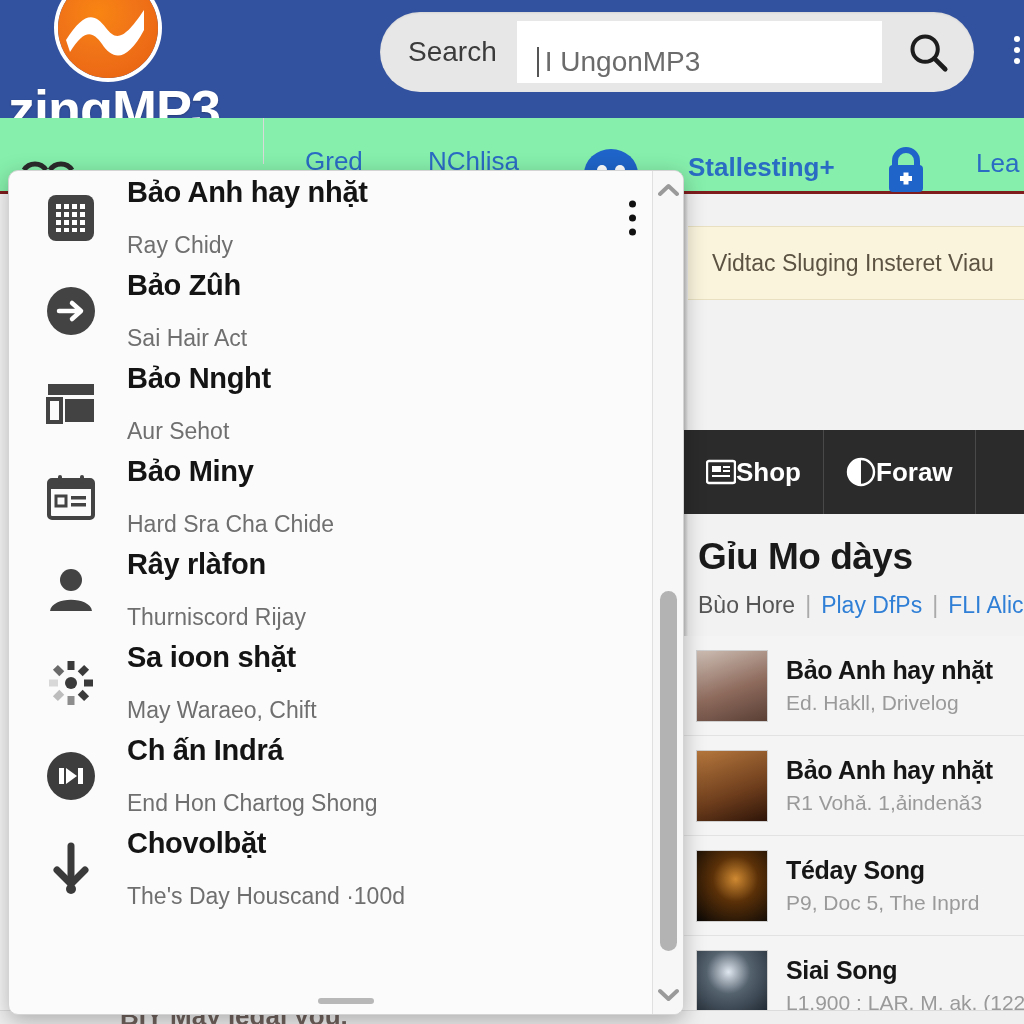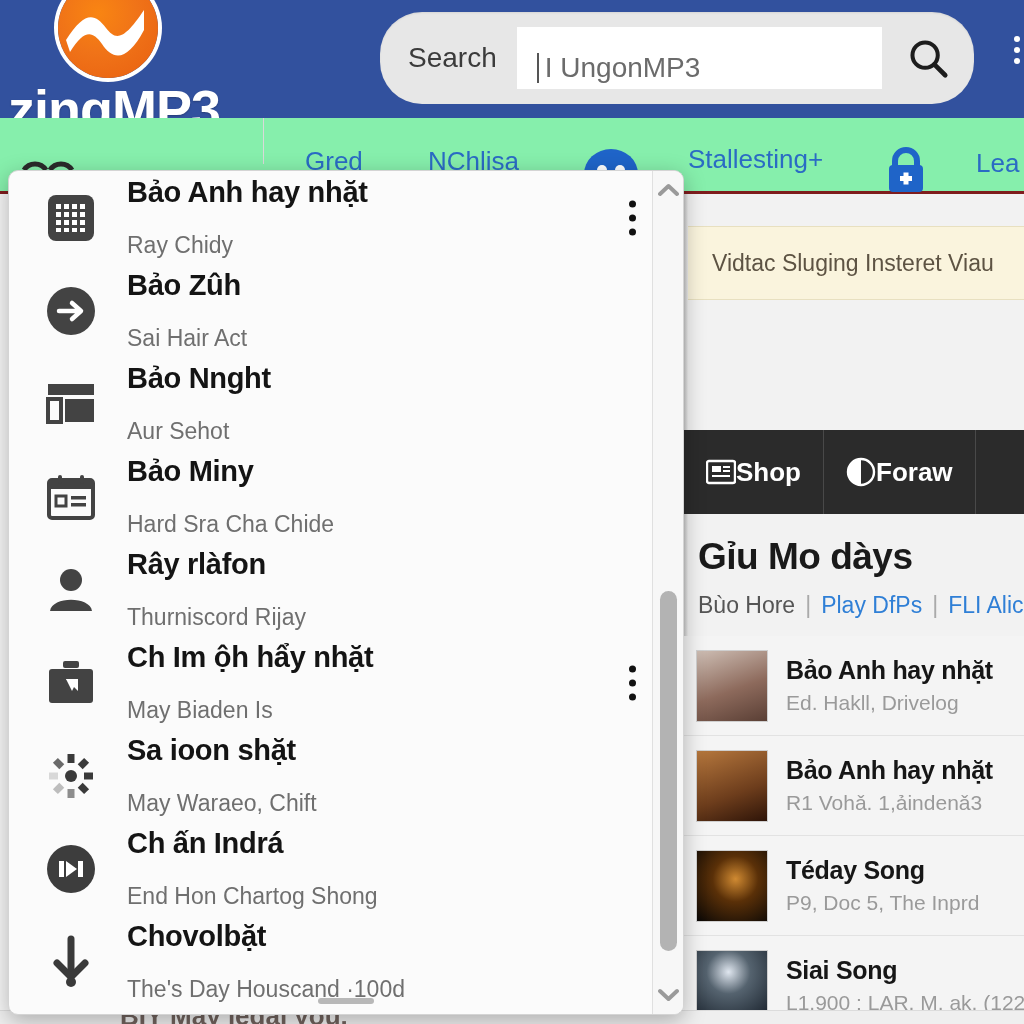--- a/index.html
+++ b/index.html
@@ -27,21 +27,21 @@
   .logo-mark svg { position: absolute; inset: 0; }
   .logo-text {
     color: #ffffff; font-size: 54px; font-weight: bold;
     letter-spacing: -1px; margin-left: 8px;
     text-shadow: 0 1px 2px rgba(0,0,0,0.25);
     white-space: nowrap;
   }
 
   .searchbar {
     position: absolute; left: 380px; top: 12px;
-    width: 594px; height: 92px;
+    width: 594px; height: 80px;
     background: #e7e7e7; border-radius: 42px;
     display: flex; align-items: center;
     box-shadow: inset 0 1px 2px rgba(0,0,0,0.08);
   }
   .search-label {
     font-size: 28px; color: #3b3b3b; padding: 0 20px 0 28px;
     white-space: nowrap;
   }
   .search-input-box {
     flex: 1; height: 62px; background: #ffffff;
@@ -79,21 +79,21 @@
   }
   .nav-eyes {
     position: absolute; left: 20px; top: 22px; width: 58px; height: 34px;
   }
   .nav-link {
     position: absolute; color: #2a6bc4; font-size: 26px; white-space: nowrap;
   }
   .nav-l1 { left: 305px; top: 28px; }
   .nav-l2 { left: 428px; top: 28px; }
   .nav-face { position: absolute; left: 582px; top: 26px; }
-  .nav-l3 { left: 688px; top: 26px; }
+  .nav-l3 { left: 688px; top: 34px; font-weight: bold; }
   .nav-lock { position: absolute; left: 882px; top: 26px; }
   .nav-l4 { left: 976px; top: 30px; }
 
   
   .right-col {
     position: absolute; left: 684px; top: 76px; width: 340px; height: 830px;
     background: #f2f2f2; overflow: hidden;
   }
   .right-col::before {
     content: ""; position: absolute; left: 0; top: 0; width: 4px; height: 100%;
@@ -436,39 +436,20 @@
             <circle cx="25" cy="15" r="11" fill="#434343"></circle>
             <path d="M4 46 C 6 31, 44 31, 46 46 Z" fill="#434343"></path>
           </svg>
         </div>
         <div class="dd-texts">
           <div class="dd-title">Rây rlàfon</div>
           <div class="dd-sub">Thurniscord Rijay</div>
         </div>
       </div>
 
-      <div class="dd-item">
-        <div class="dd-icon">
-          <svg width="50" height="46" viewBox="0 0 50 46">
-            <rect x="17" y="1" width="16" height="7" rx="2" fill="#434343"></rect>
-            <rect x="3" y="9" width="44" height="34" rx="3" fill="#434343"></rect>
-            <path d="M20 19 h12 v12 z" fill="#ffffff"></path>
-            <path d="M20 19 h12 l-6 12 z" fill="#ffffff"></path>
-          </svg>
-        </div>
-        <div class="dd-texts">
-          <div class="dd-title">Ch Im ộh hẩy nhặt</div>
-          <div class="dd-sub">May Biaden Is</div>
-        </div>
-        <div class="dd-kebab">
-          <i></i>
-            <i></i>
-            <i></i>
-        </div>
-      </div>
 
       <div class="dd-item">
         <div class="dd-icon">
           <svg width="52" height="52" viewBox="0 0 52 52">
             <g stroke-width="7" stroke-linecap="butt">
               <line x1="26" y1="4" x2="26" y2="13" stroke="#3a3a3a"></line>
               <line x1="41.6" y1="10.4" x2="35.2" y2="16.8" stroke="#3a3a3a"></line>
               <line x1="48" y1="26" x2="39" y2="26" stroke="#3a3a3a"></line>
               <line x1="41.6" y1="41.6" x2="35.2" y2="35.2" stroke="#3a3a3a"></line>
               <line x1="26" y1="48" x2="26" y2="39" stroke="#8d8d8d"></line>

